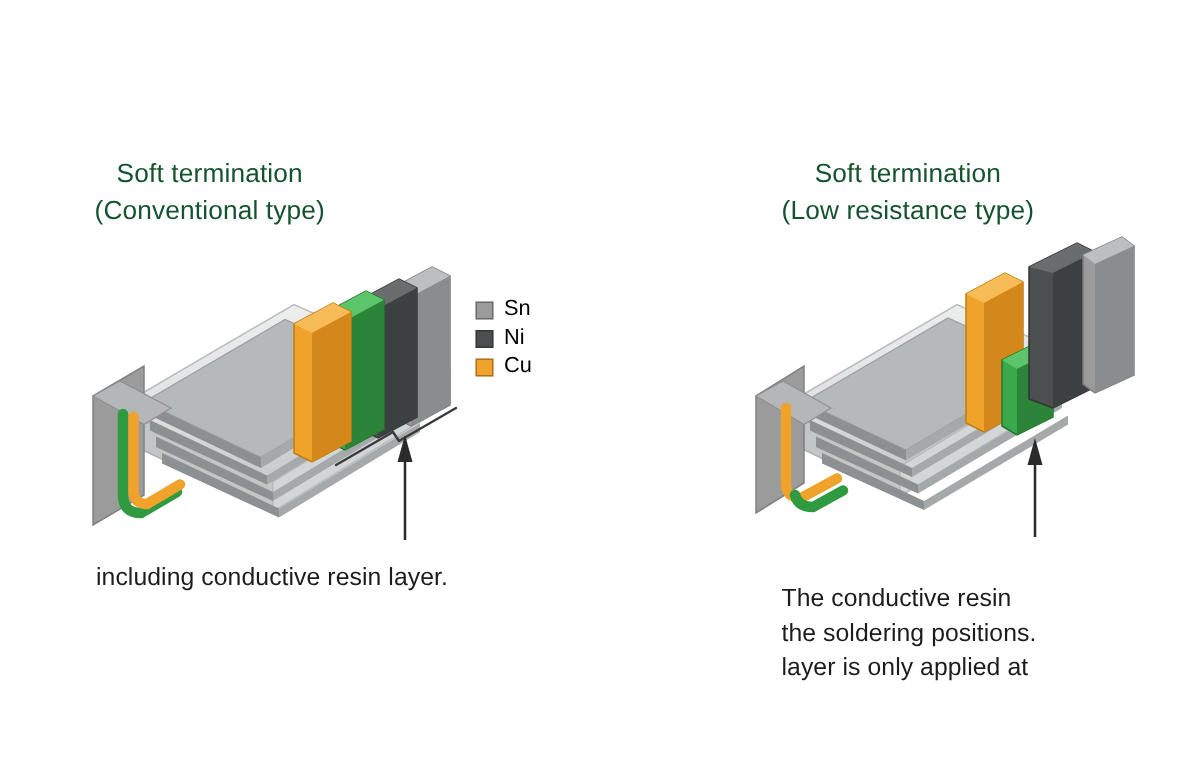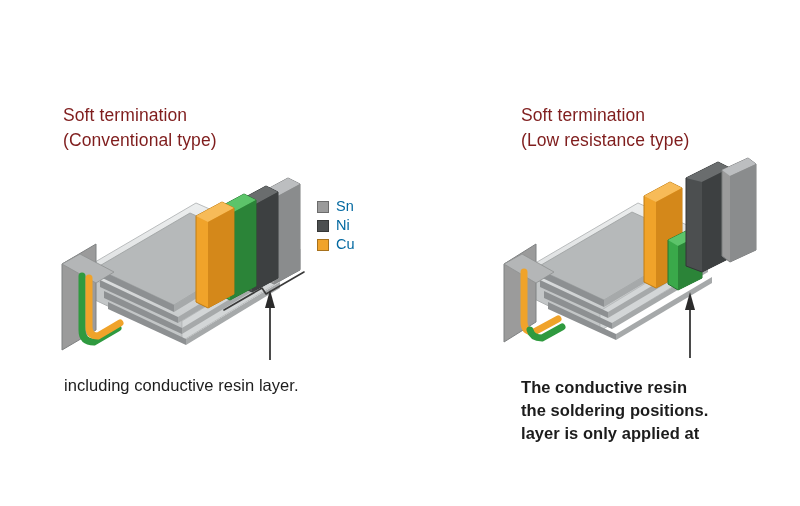--- a/index.html
+++ b/index.html
@@ -24,36 +24,37 @@
     height: 506px;
   }
   #panel-left  { left: 0;   width: 400px; }
   #panel-right { left: 400px; width: 400px; }
 
   .title {
     position: absolute;
     font-size: 17.5px;
     line-height: 25px;
     letter-spacing: 0.1px;
-    color: #7f1d1d;
+    color: #14532d;
     white-space: nowrap;
+    text-align: center;
   }
   #panel-left .title  { left: 63px;  top: 103px; }
   #panel-right .title { left: 121px; top: 103px; }
 
   .caption {
     position: absolute;
     font-size: 16.5px;
     line-height: 23px;
     letter-spacing: 0.05px;
     color: #1c1c1c;
     white-space: nowrap;
   }
   #panel-left .caption  { left: 64px;  top: 374px; }
-  #panel-right .caption { left: 121px; top: 376px; font-weight: bold; }
+  #panel-right .caption { left: 121px; top: 388px; }
 
   .art {
     position: absolute;
     left: 0;
     top: 0;
     width: 400px;
     height: 506px;
     pointer-events: none;
   }
 
@@ -74,21 +75,21 @@
     width: 12px;
     height: 12px;
     flex: 0 0 12px;
     margin-right: 7px;
     border: 1px solid rgba(0,0,0,0.30);
     box-sizing: border-box;
   }
   .legend-label {
     font-size: 14.5px;
     line-height: 15px;
-    color: #0369a1;
+    color: #000000;
     white-space: nowrap;
   }
 </style>
 </head>
 <body>
 
 <div class="panel" id="panel-left">
 
   <div class="title">
     <div>Soft termination</div>

